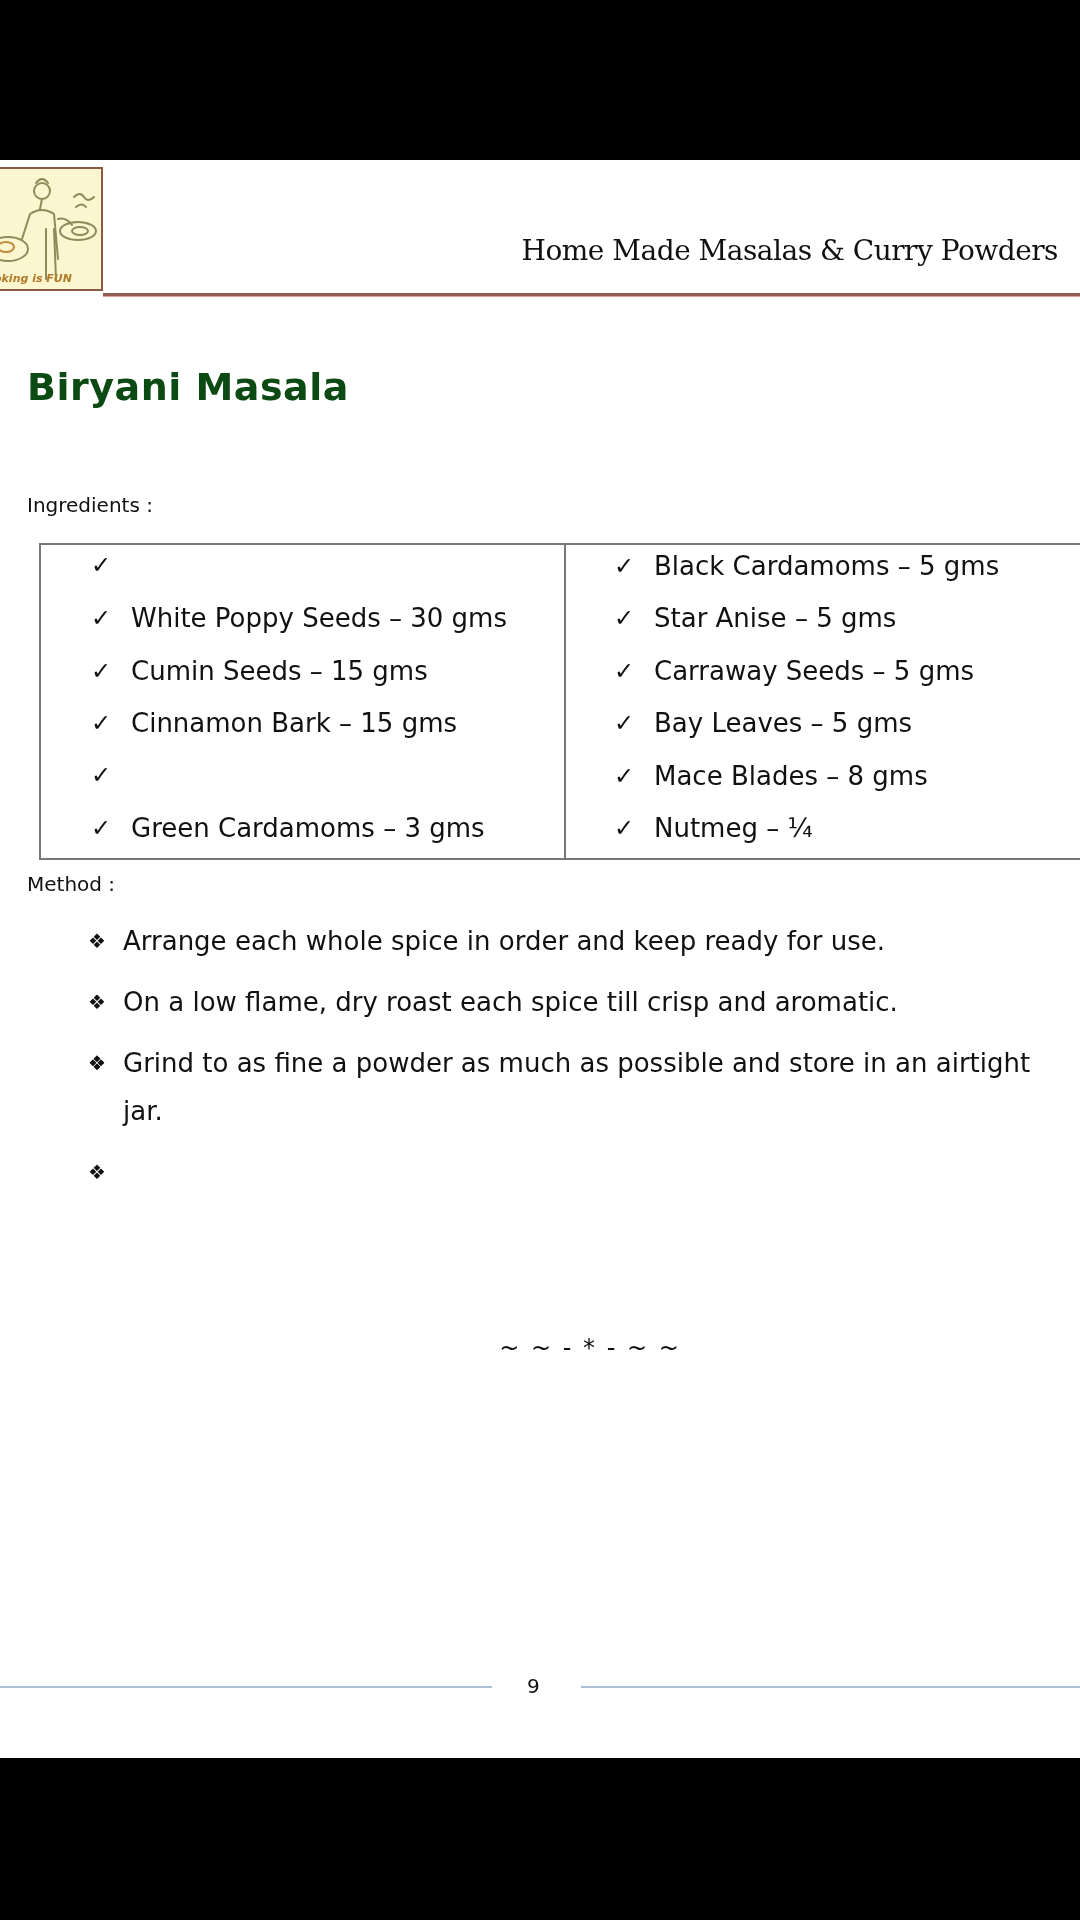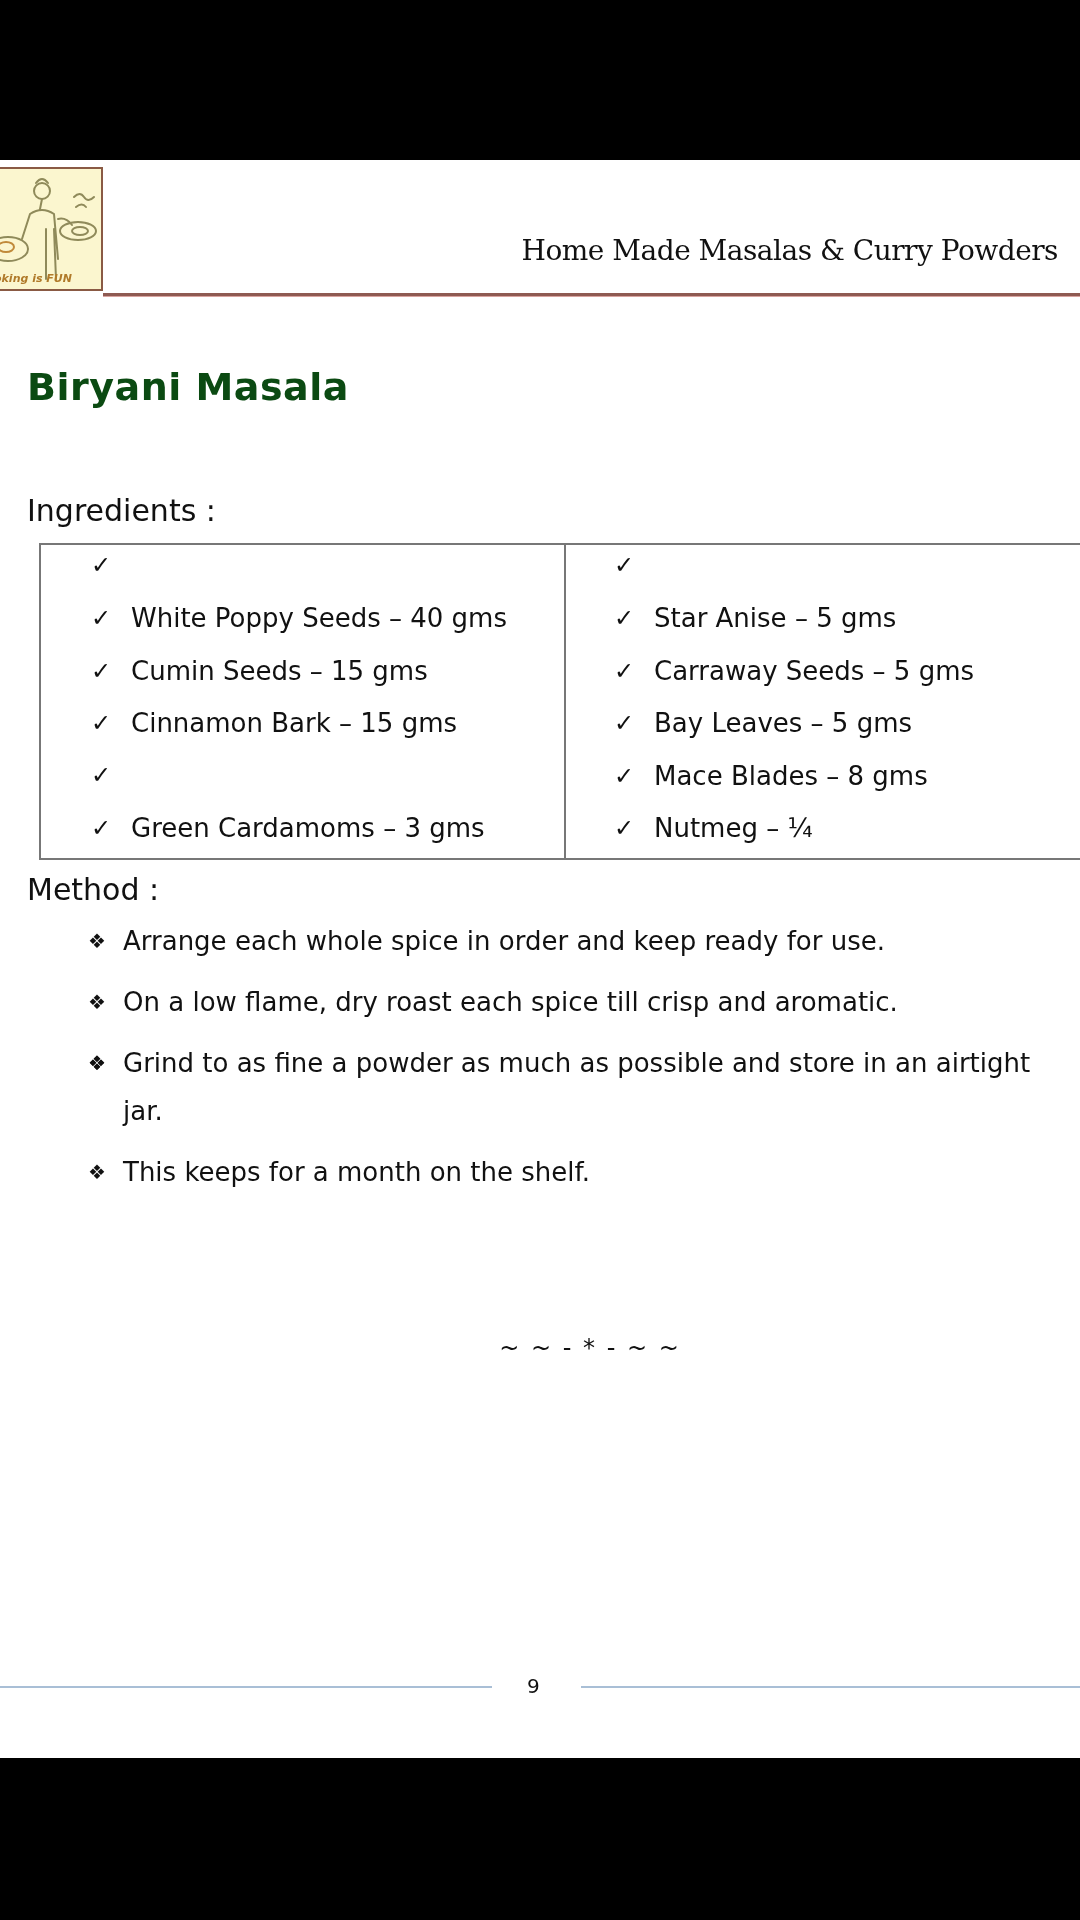--- a/index.html
+++ b/index.html
@@ -26,21 +26,21 @@
     }
     .header-rule {
       position: absolute; left: 103px; right: 0; top: 133px; height: 3px;
       background: #8e5a52; border-bottom: 1px solid #d9a4a0;
     }
     .recipe-title {
       position: absolute; left: 27px; top: 205px; font-size: 38px; font-weight: bold;
       color: #0b4a12; letter-spacing: 0.5px; font-family: "DejaVu Sans", sans-serif; text-align: center;
     }
     .label {
-      position: absolute; left: 27px; font-size: 30px; color: #111;
+      position: absolute; left: 27px; font-size: 20px; color: #111;
     }
     .ing-label { top: 333px; }
     .ing-table {
       position: absolute; left: 39px; top: 383px; width: 1060px; height: 317px;
       border: 2px solid #777; box-sizing: border-box; display: flex;
     }
     .ing-col { position: relative; height: 100%; }
     .ing-col.left { width: 523px; border-right: 2px solid #777; }
     .ing-col.right { flex: 1; }
     .ing-item {
@@ -93,41 +93,42 @@
 
   <div class="label ing-label">Ingredients :</div>
 
   <div class="ing-table">
     <div class="ing-col left">
       <div class="ing-item" style="left:50px;top:6px">
         <span class="check">✓</span>
       </div>
       <div class="ing-item" style="left:50px;top:58px">
         <span class="check">✓</span>
-        <span>White Poppy Seeds – 40 gms</span>
+        <span>White Poppy Seeds – 30 gms</span>
       </div>
       <div class="ing-item" style="left:50px;top:111px">
         <span class="check">✓</span>
         <span>Cumin Seeds – 15 gms</span>
       </div>
       <div class="ing-item" style="left:50px;top:163px">
         <span class="check">✓</span>
         <span>Cinnamon Bark – 15 gms</span>
       </div>
       <div class="ing-item" style="left:50px;top:216px">
         <span class="check">✓</span>
       </div>
       <div class="ing-item" style="left:50px;top:268px">
         <span class="check">✓</span>
         <span>Green Cardamoms – 3 gms</span>
       </div>
     </div>
     <div class="ing-col right">
       <div class="ing-item" style="left:48px;top:6px">
         <span class="check">✓</span>
+        <span>Black Cardamoms – 5 gms</span>
       </div>
       <div class="ing-item" style="left:48px;top:58px">
         <span class="check">✓</span>
         <span>Star Anise – 5 gms</span>
       </div>
       <div class="ing-item" style="left:48px;top:111px">
         <span class="check">✓</span>
         <span>Carraway Seeds – 5 gms</span>
       </div>
       <div class="ing-item" style="left:48px;top:163px">
@@ -158,21 +159,20 @@
     </div>
     <div class="step" style="width:830px">
       <span class="bullet">❖</span>
     </div>
     <div class="step">
       <span class="bullet">❖</span>
       <span>Grind to as fine a powder as much as possible and store in an airtight jar.</span>
     </div>
     <div class="step">
       <span class="bullet">❖</span>
-      <span>This keeps for a month on the shelf.</span>
     </div>
   </div>
 
   <div class="divider-orn">~ ~  - * -  ~ ~</div>
 
   <div class="footer">
     <div class="line l"></div>
     <span class="pnum">9</span>
     <div class="line r"></div>
   </div>

